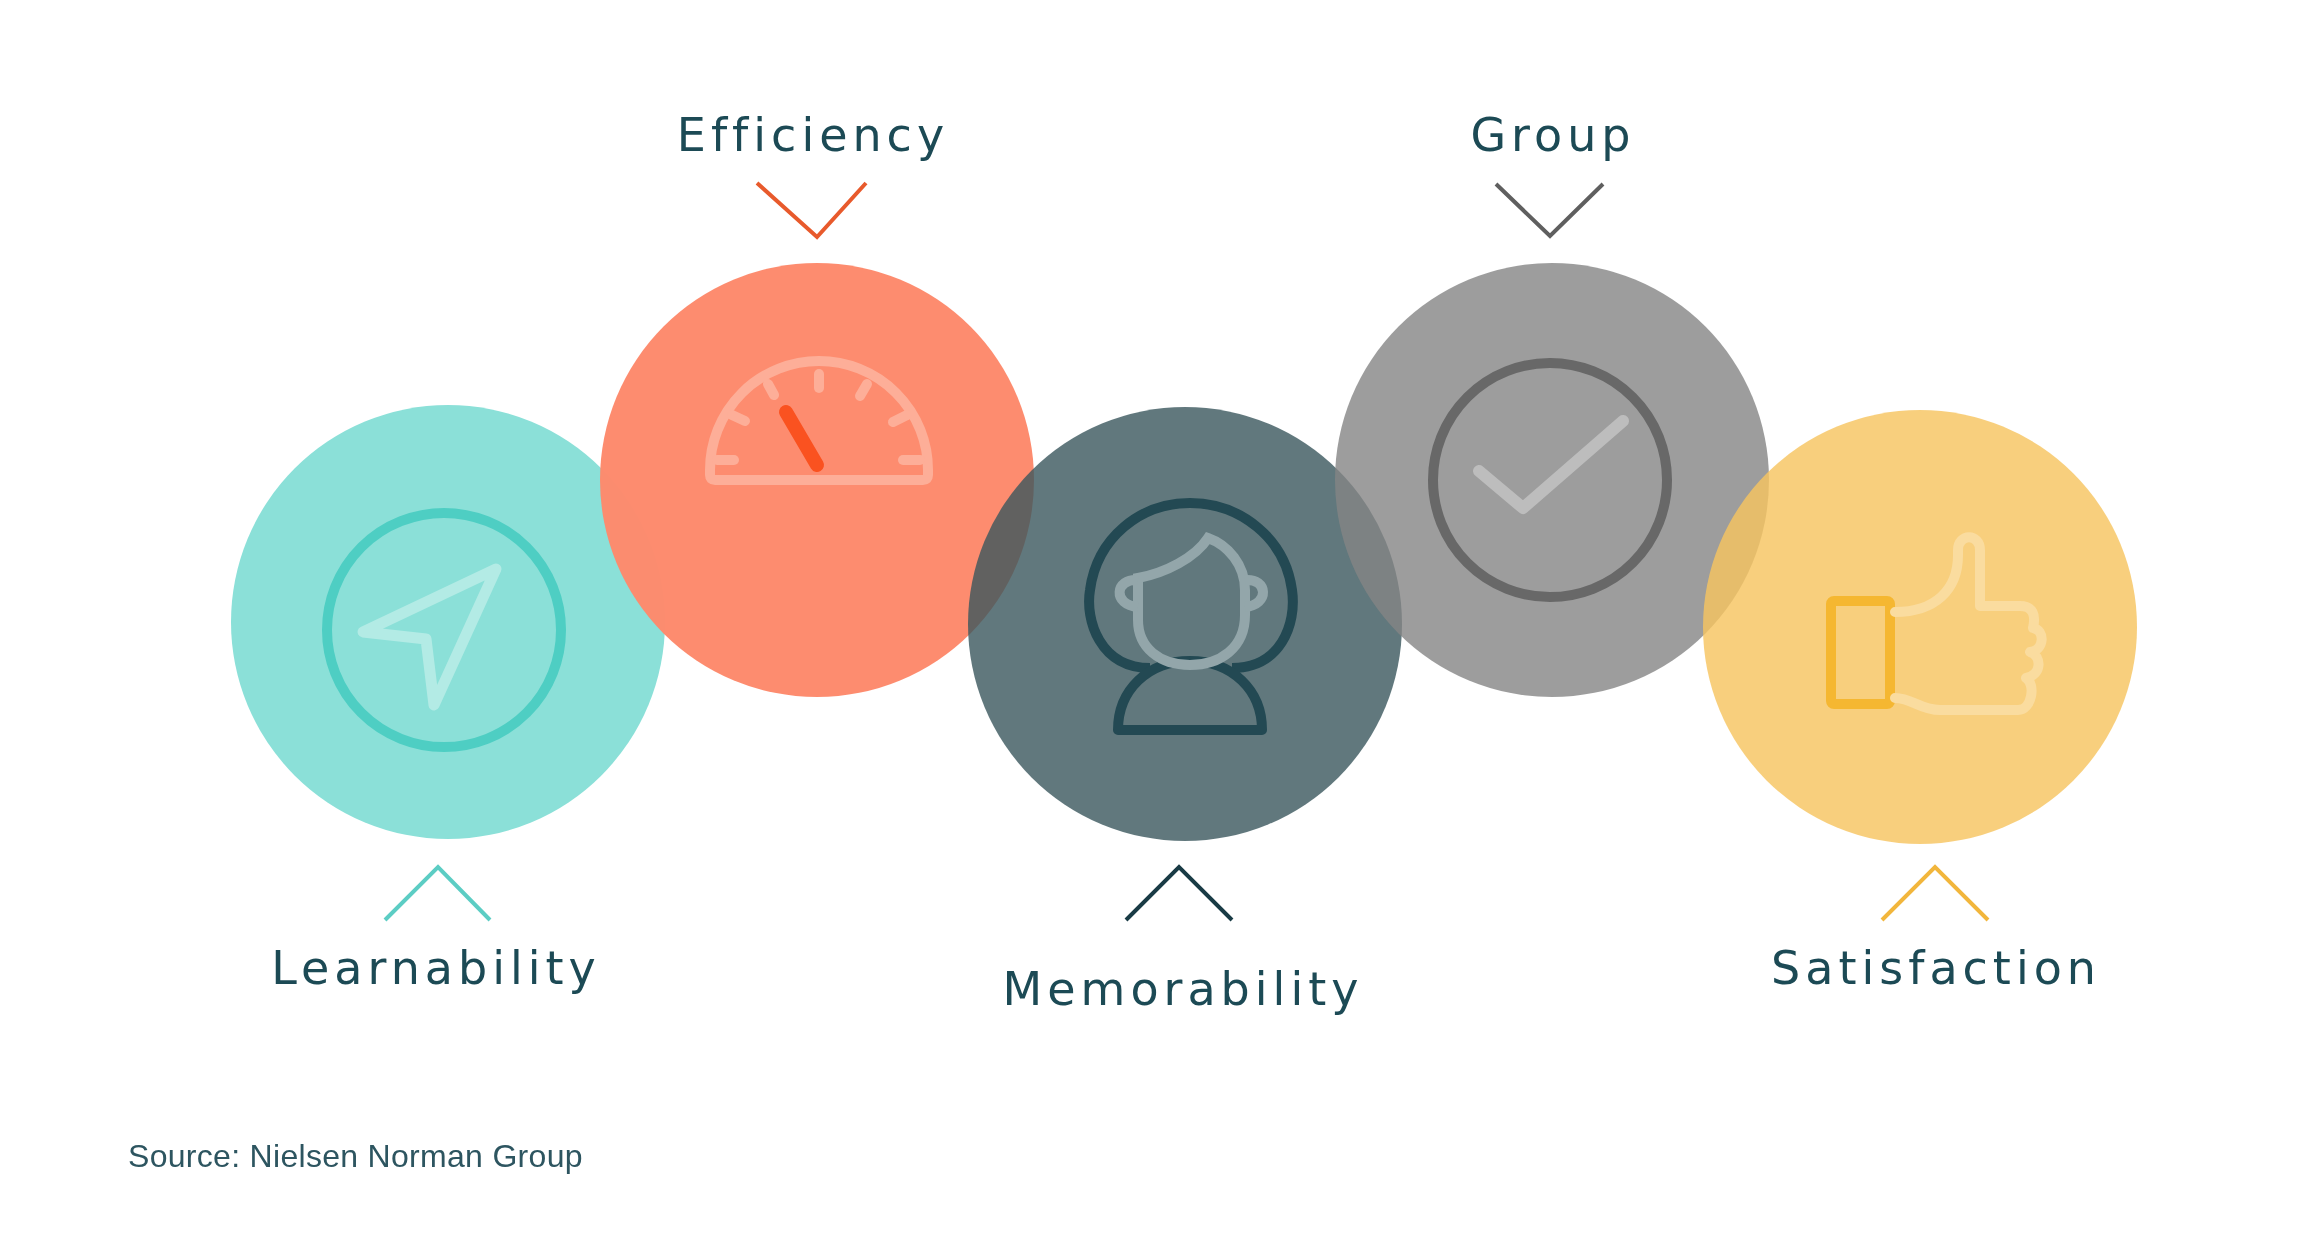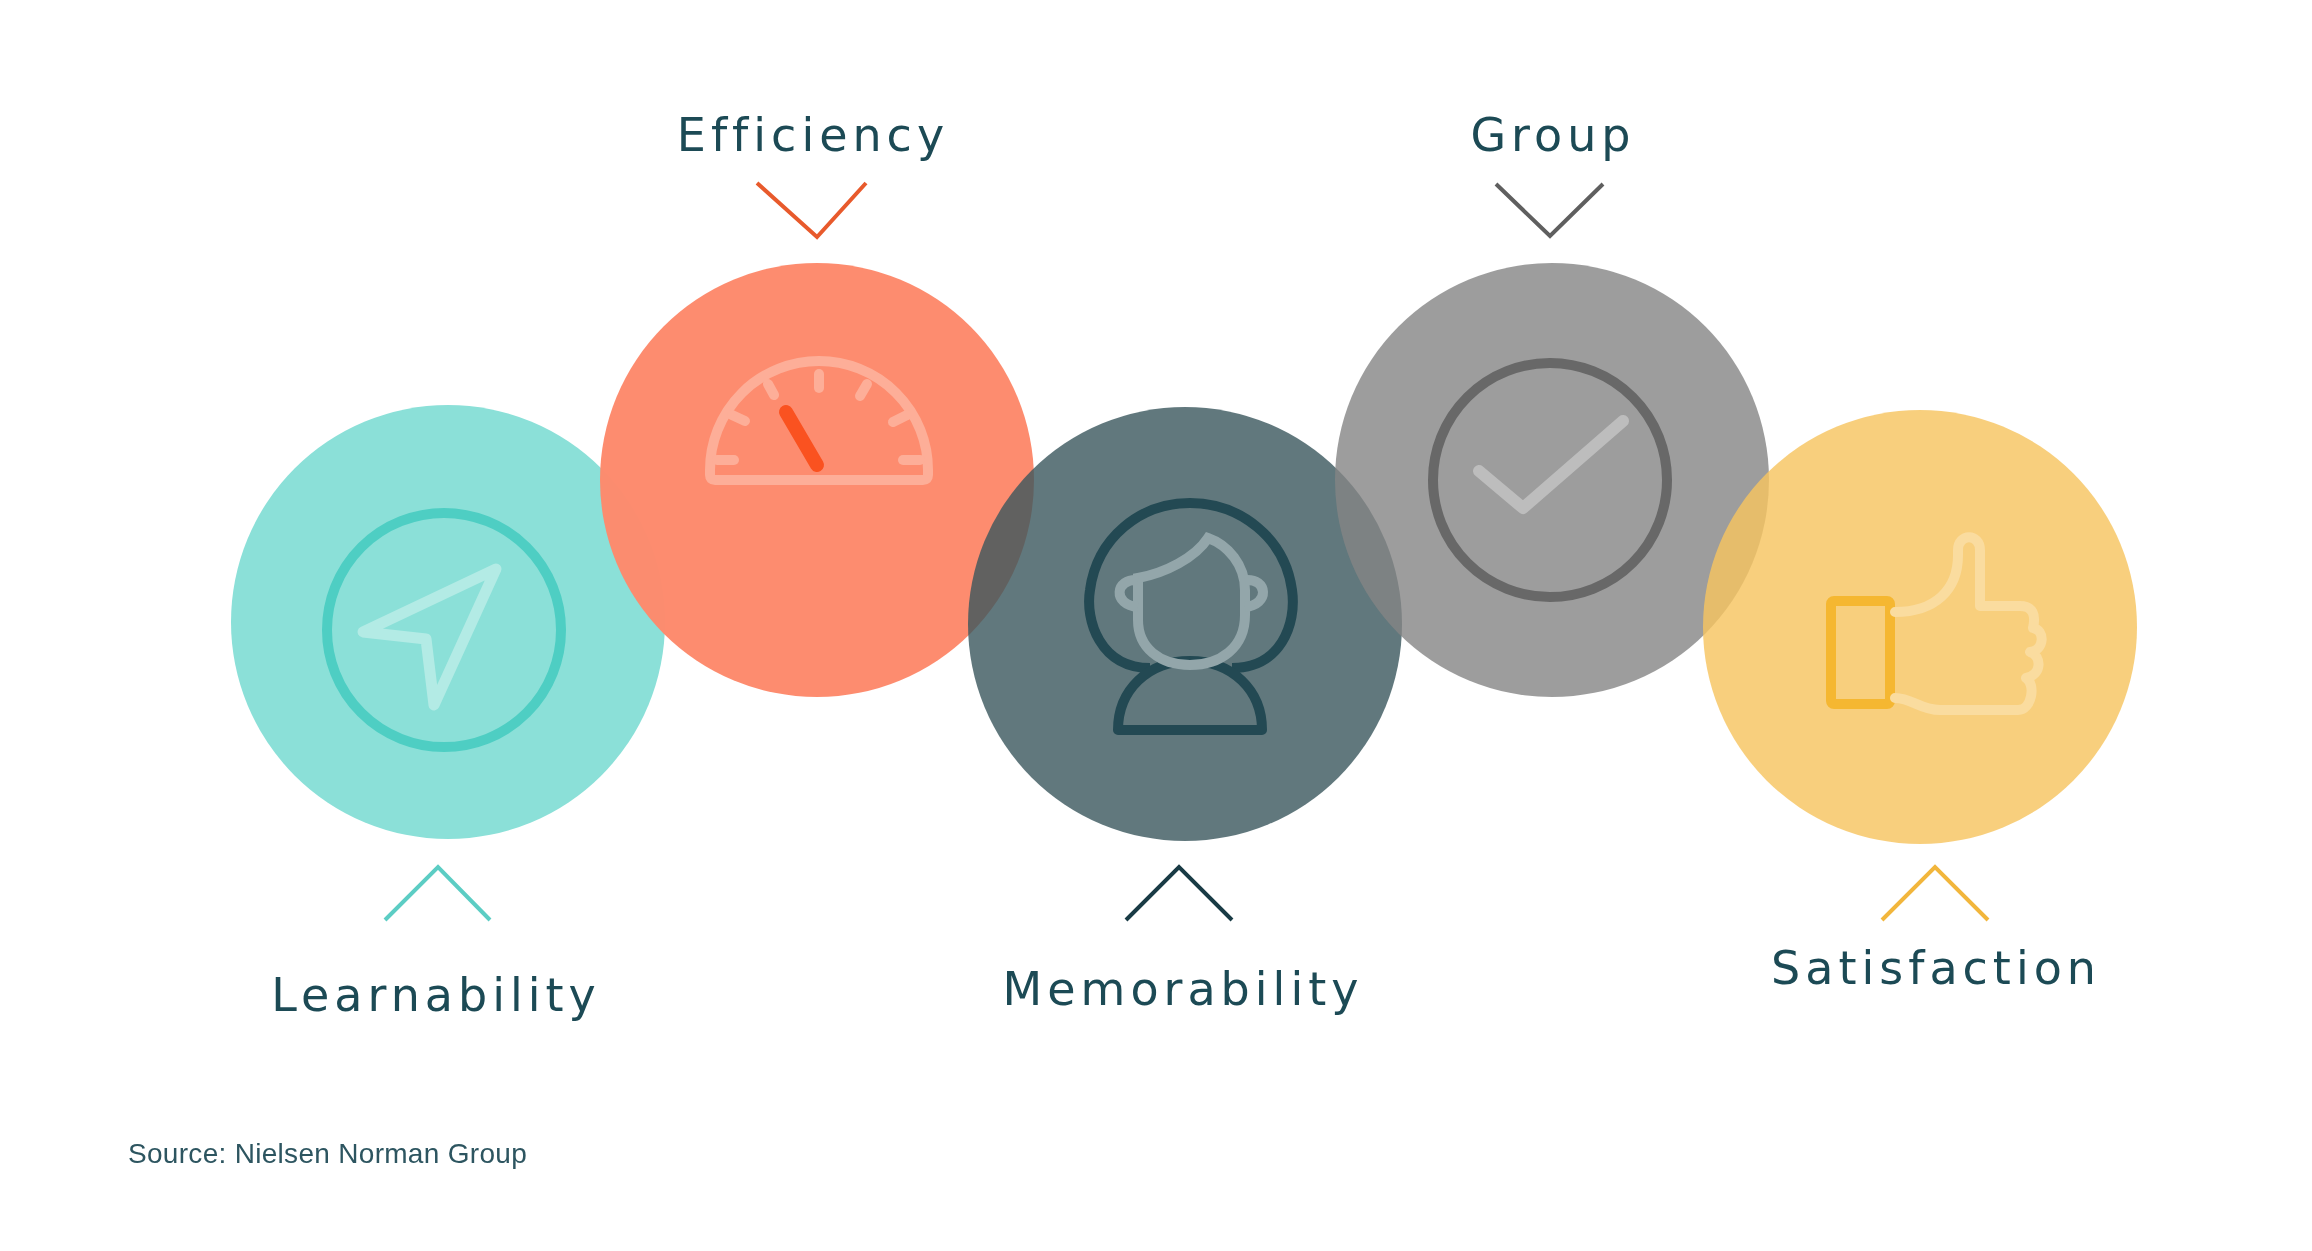--- a/index.html
+++ b/index.html
@@ -29,21 +29,21 @@
       text-align: center;
       white-space: nowrap;
       transform: translateX(-50%);
       line-height: 1;
     }
     .source {
       position: absolute;
       left: 128px;
       top: 1138px;
       font-family: "Liberation Sans", sans-serif;
-      font-size: 28px;
+      font-size: 32px;
       color: #2d5560;
       letter-spacing: 0.3px;
     }
   </style>
 </head>
 <body>
 
 <div id="stage">
 
   <svg width="2312" height="1251" viewBox="0 0 2312 1251" style="position:absolute;left:0;top:0;">
@@ -102,18 +102,18 @@
 
     <polyline points="757,183 817,237 866,183" fill="none" stroke="#e85a2c" stroke-width="4"></polyline>
     <polyline points="1496,184 1550,236 1603,184" fill="none" stroke="#5f5f5f" stroke-width="4"></polyline>
     <polyline points="385,920 438,867 490,920" fill="none" stroke="#5ccdc4" stroke-width="4"></polyline>
     <polyline points="1126,920 1179,867 1232,920" fill="none" stroke="#193b45" stroke-width="4"></polyline>
     <polyline points="1882,920 1935,867 1988,920" fill="none" stroke="#f2b63c" stroke-width="4"></polyline>
   </svg>
 
   <div class="label" style="left:813px; top:112px;">Efficiency</div>
   <div class="label" style="left:1553px; top:112px;">Group</div>
-  <div class="label" style="left:436px; top:945px;margin-top:27px;">Learnability</div>
+  <div class="label" style="left:436px; top:945px;">Learnability</div>
   <div class="label" style="left:1183px; top:945px;margin-top:21px;">Memorability</div>
   <div class="label" style="left:1936px; top:945px;">Satisfaction</div>
 
   <div class="source">Source: Nielsen Norman Group</div>
 </div>
 
 </body></html>

